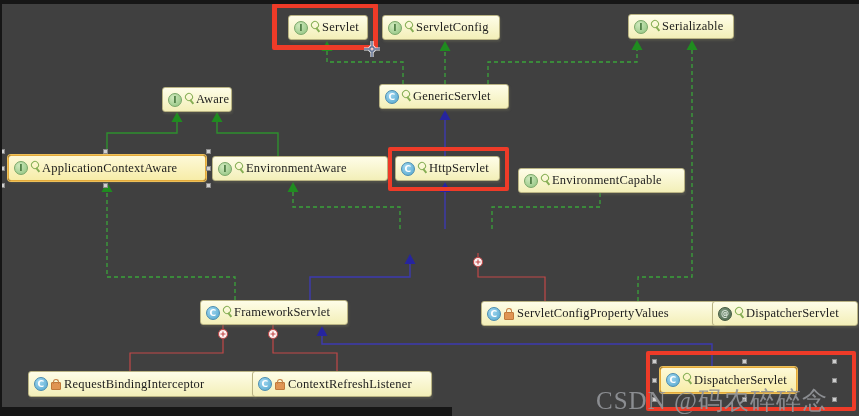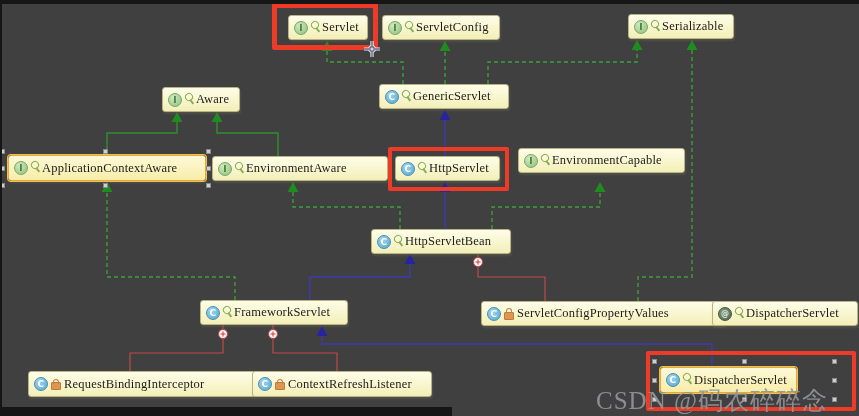--- a/index.html
+++ b/index.html
@@ -127,21 +127,21 @@
       <span class="mod key"></span>
     <span>ServletConfig</span>
     </div>
 
   <div class="node" style="left:628px;top:14px;width:106px">
     <span class="ic iface"></span>
       <span class="mod key"></span>
     <span>Serializable</span>
     </div>
 
-  <div class="node" style="left:162px;top:87px;width:78px">
+  <div class="node" style="left:162px;top:87px;width:70px">
     <span class="ic iface"></span>
       <span class="mod key"></span>
     <span>Aware</span>
     </div>
 
   <div class="node" style="left:379px;top:84px;width:130px">
     <span class="ic cls"></span>
       <span class="mod key"></span>
     <span>GenericServlet</span>
     </div>
@@ -157,31 +157,26 @@
       <span class="mod key"></span>
     <span>EnvironmentAware</span>
     </div>
 
   <div class="node" style="left:395px;top:156px;width:105px">
     <span class="ic cls"></span>
       <span class="mod key"></span>
     <span>HttpServlet</span>
     </div>
 
-  <div class="node" style="left:518px;top:148px;width:167px">
+  <div class="node" style="left:518px;top:168px;width:167px">
     <span class="ic iface"></span>
       <span class="mod key"></span>
     <span>EnvironmentCapable</span>
     </div>
 
-  <div class="node" style="left:371px;top:229px;width:140px">
-    <span class="ic cls"></span>
-      <span class="mod key"></span>
-    <span>HttpServletBean</span>
-    </div>
 
   <div class="node" style="left:200px;top:300px;width:148px">
     <span class="ic cls"></span>
       <span class="mod key"></span>
     <span>FrameworkServlet</span>
     </div>
 
   <div class="node" style="left:481px;top:301px;width:244px">
     <span class="ic cls"></span>
       <span class="mod lock"></span>

